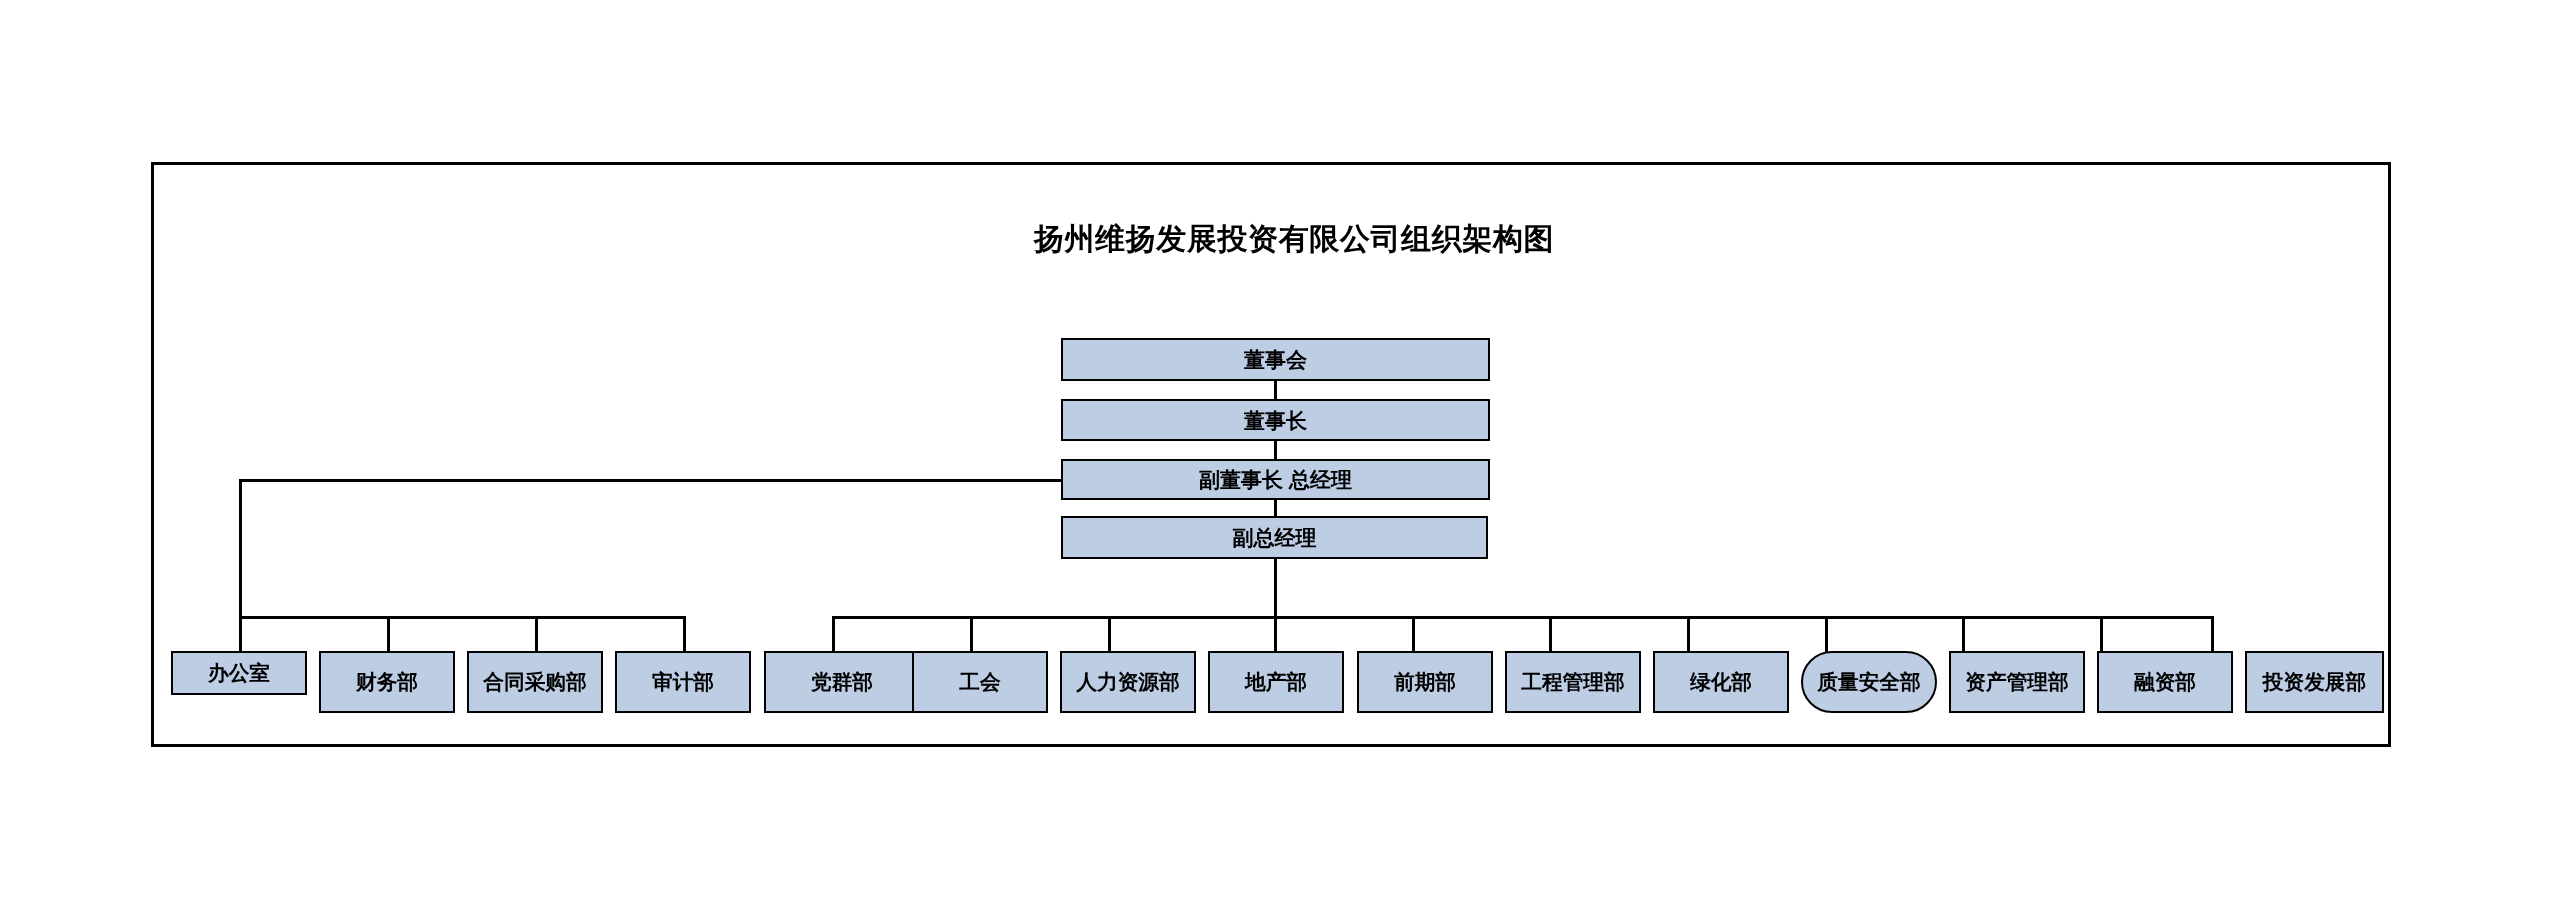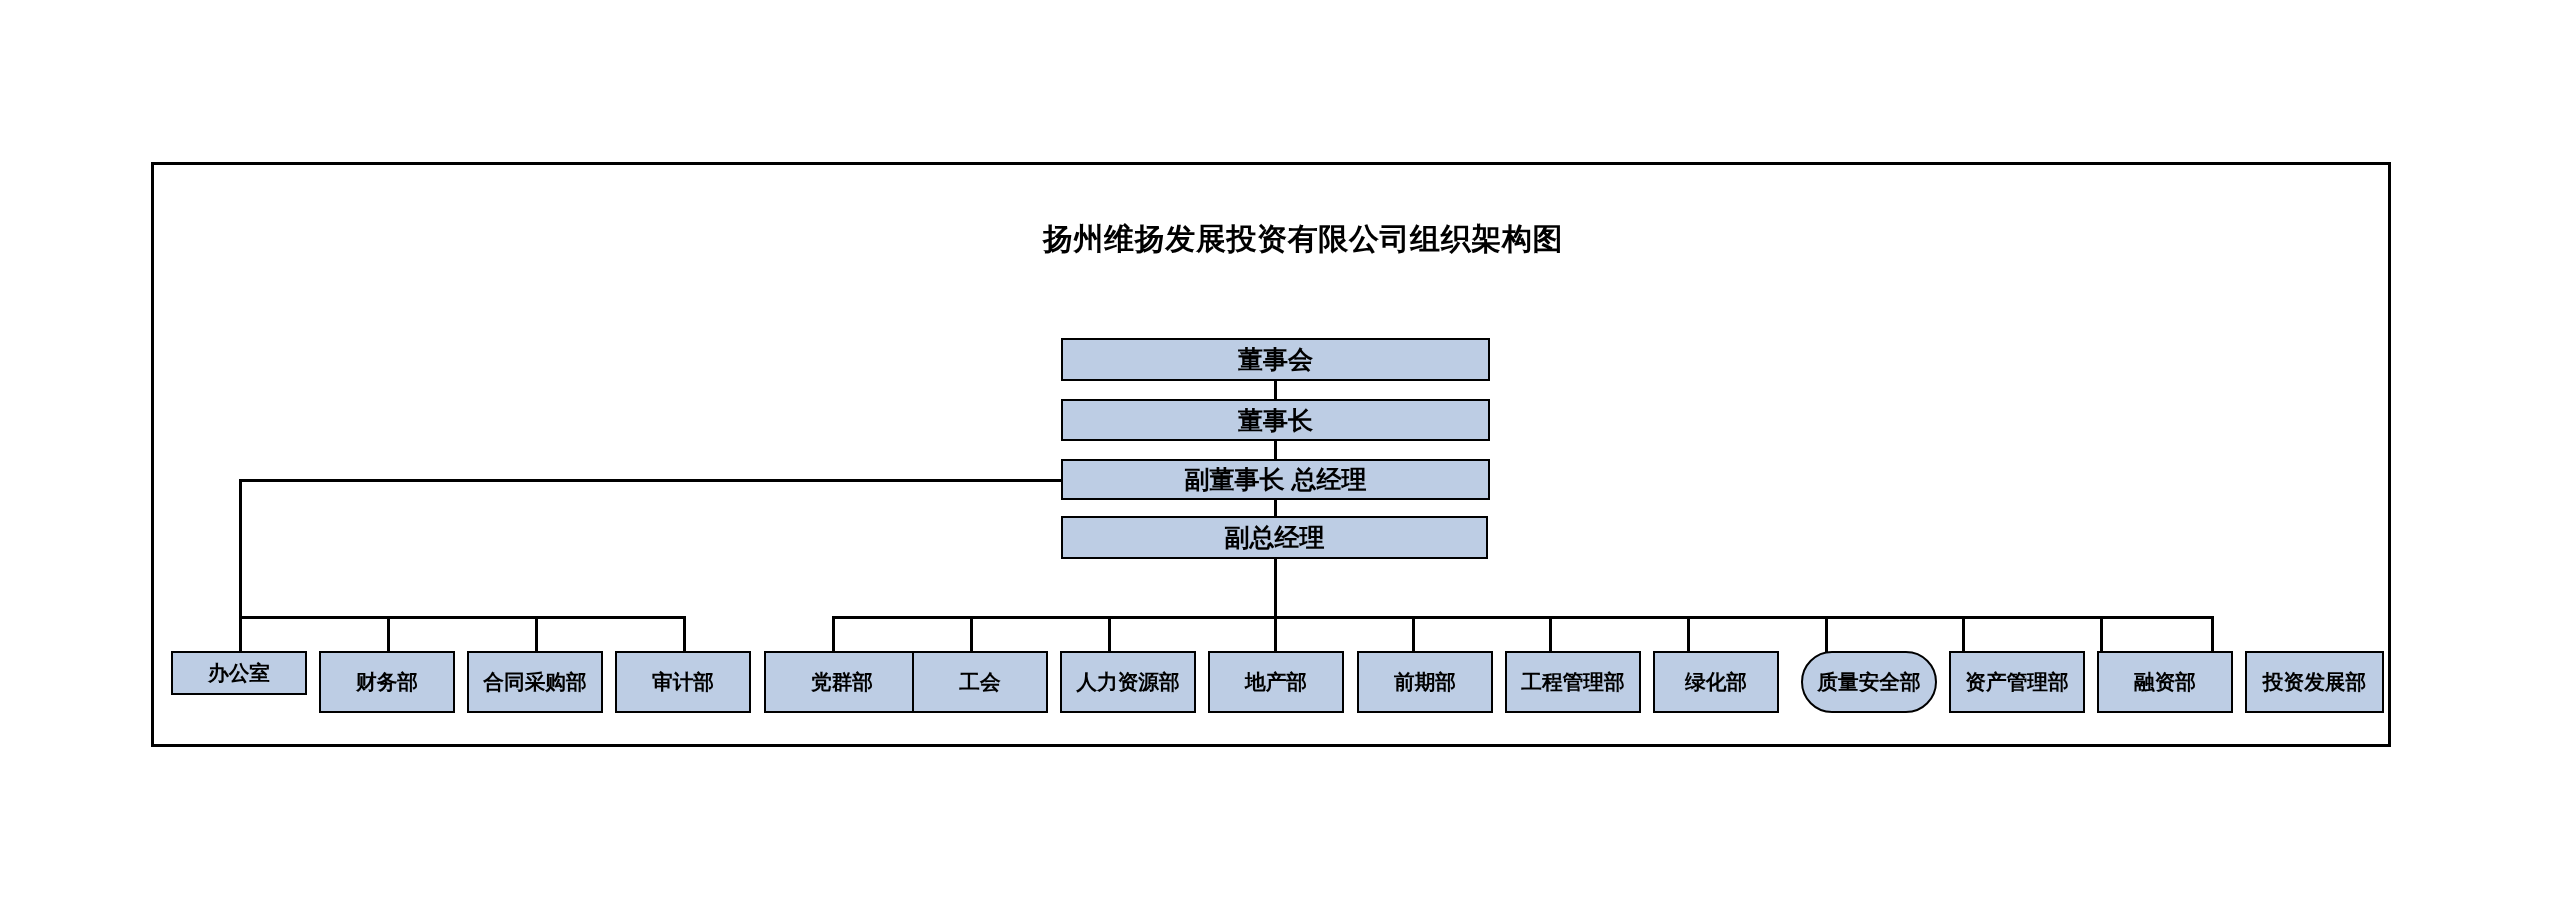--- a/index.html
+++ b/index.html
@@ -29,21 +29,21 @@
     width: 2240px;
     height: 585px;
     border: 3.4px solid #000000;
     box-sizing: border-box;
     background: #ffffff;
   }
 
   
   #chart-title {
     position: absolute;
-    left: 12px;
+    left: 3px;
     top: 54px;
     width: 100%;
     text-align: center;
     font-size: 30px;
     font-weight: bold;
     color: #000000;
     letter-spacing: 0.6px;
     white-space: nowrap;
     padding-left: 20px;
   }
@@ -57,21 +57,21 @@
     display: flex;
     align-items: center;
     justify-content: center;
     color: #000000;
     font-weight: bold;
     line-height: 1;
     white-space: nowrap;
   }
 
   .node.top {
-    font-size: 25px;
+    font-size: 21px;
   }
 
   .node.dept {
     font-size: 20.7px;
   }
 
   
   .conn {
     position: absolute;
     background: #000000;
@@ -139,21 +139,21 @@
     <div class="node dept" style="left:758px; top:486px; width:136px; height:62px;">工会</div>
 
     <div class="node dept" style="left:906px; top:486px; width:136px; height:62px;">人力资源部</div>
 
     <div class="node dept" style="left:1054px; top:486px; width:136px; height:62px;">地产部</div>
 
     <div class="node dept" style="left:1203px; top:486px; width:136px; height:62px;">前期部</div>
 
     <div class="node dept" style="left:1351px; top:486px; width:136px; height:62px;">工程管理部</div>
 
-    <div class="node dept" style="left:1499px; top:486px; width:126px; height:62px;">绿化部</div>
+    <div class="node dept" style="left:1499px; top:486px; width:136px; height:62px;">绿化部</div>
 
     <div class="node dept" style="left:1647px; top:486px; width:136px; height:62px;border-radius:31px;">质量安全部</div>
 
     <div class="node dept" style="left:1795px; top:486px; width:136px; height:62px;">资产管理部</div>
 
     <div class="node dept" style="left:1943px; top:486px; width:136px; height:62px;">融资部</div>
 
     <div class="node dept" style="left:2091px; top:486px; width:139px; height:62px;">投资发展部</div>
 
   </div>

